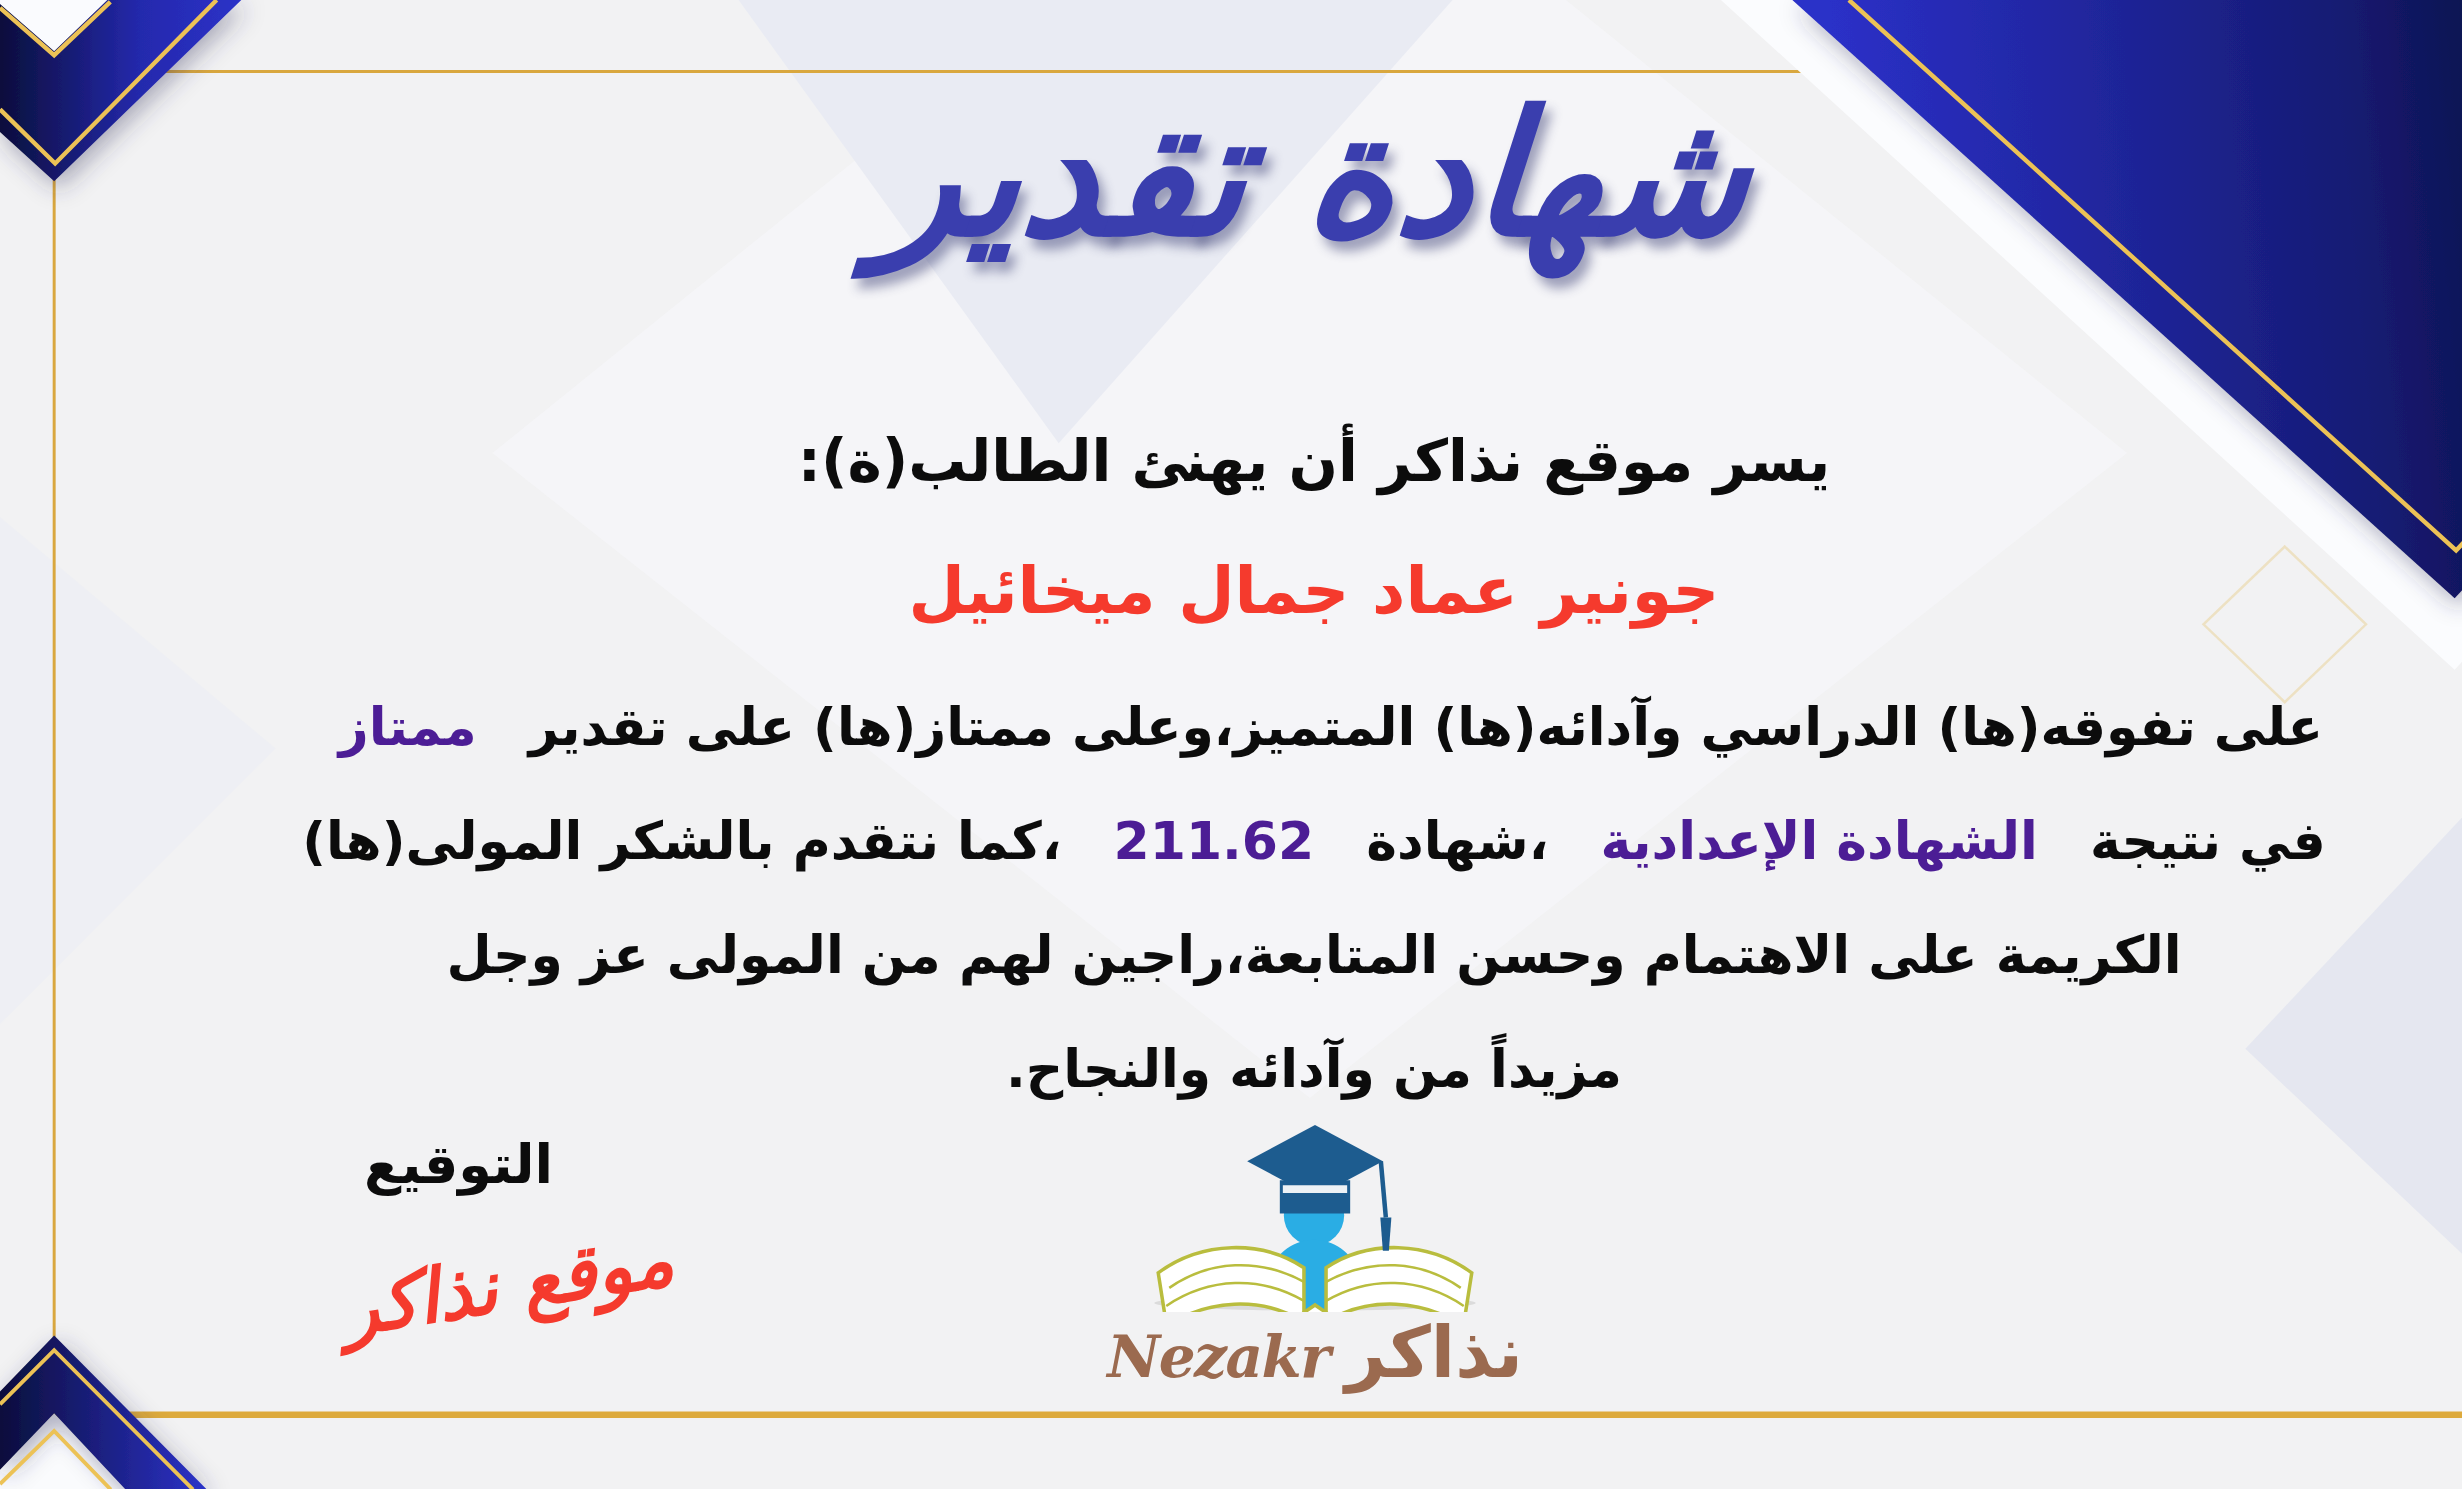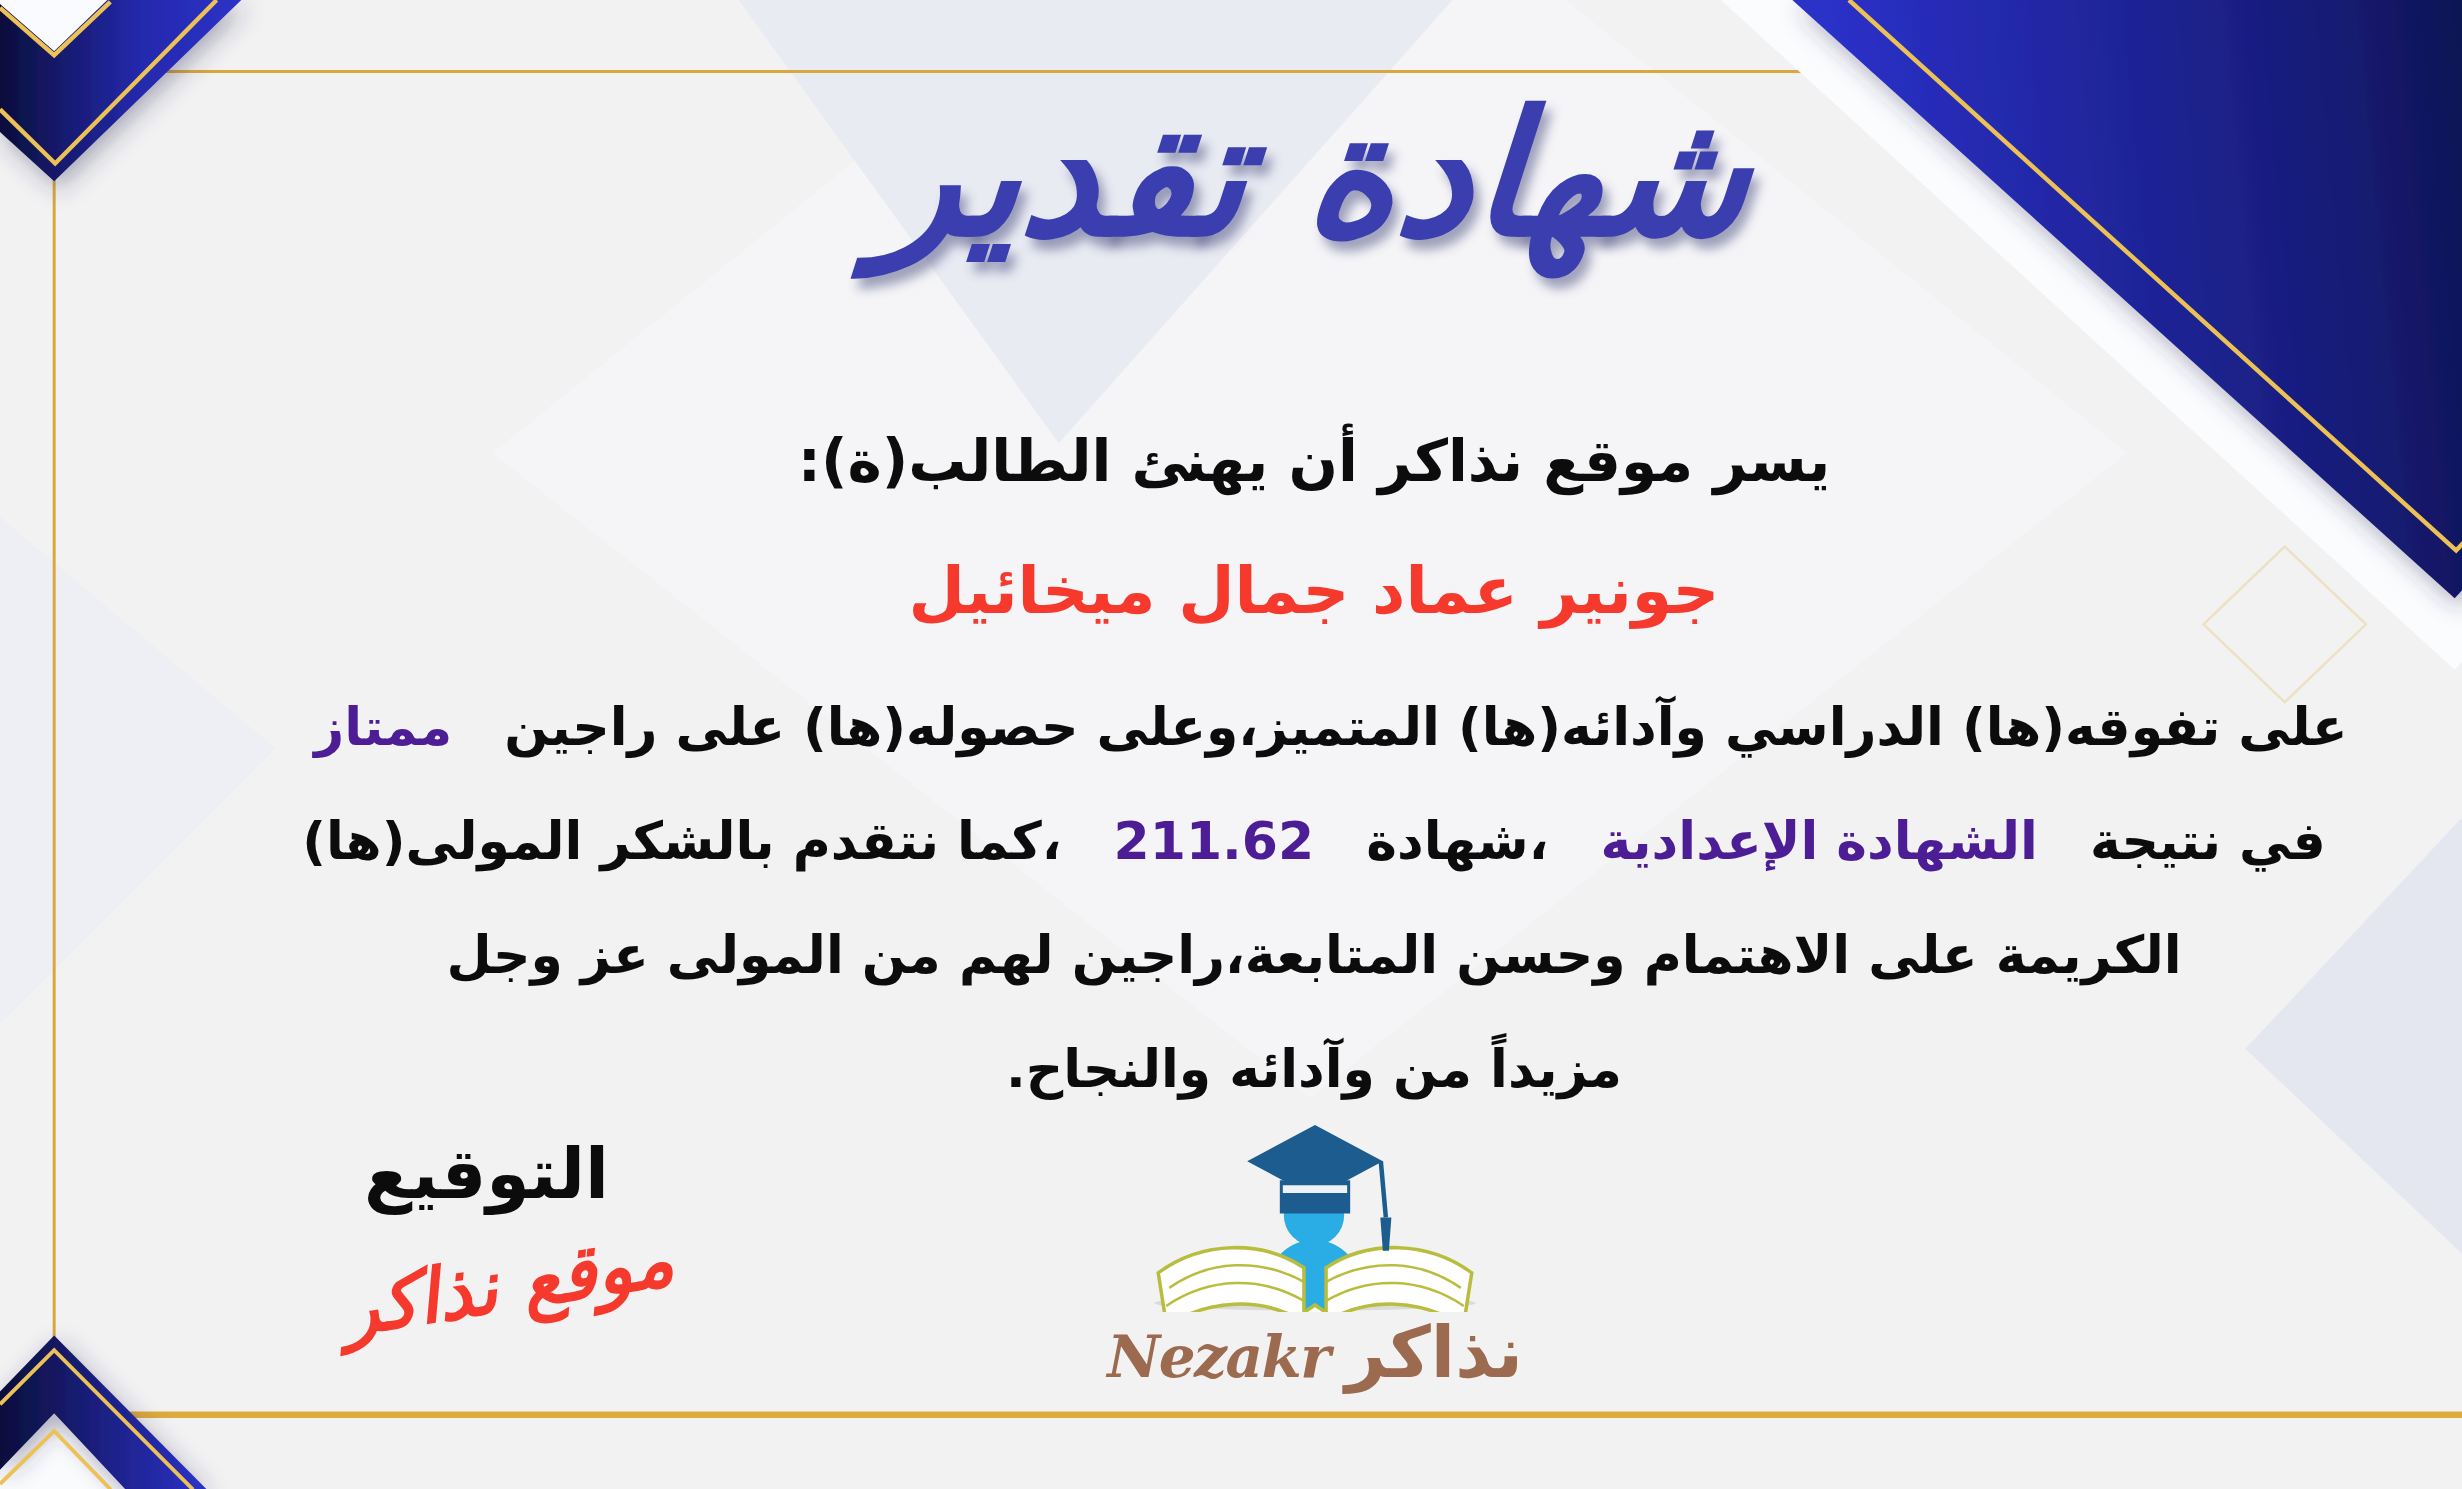--- a/index.html
+++ b/index.html
@@ -7,21 +7,21 @@
   #page{position:relative;width:2628px;height:1490px;background:#f2f2f3;overflow:hidden;}
   #bg{position:absolute;inset:0;}
   .txt{position:absolute;left:138px;right:138px;text-align:center;color:#0c0c0c;white-space:nowrap;}
   #title{top:74px;font-size:172px;font-weight:bold;font-style:italic;color:#3a3eae;
          transform:skewX(-4deg);text-shadow:6.9px 9.8px 10.8px rgba(50,55,110,.45);}
   #intro{top:427px;font-size:58px;font-weight:bold;}
   #student-name{top:553px;font-size:65px;font-weight:bold;color:#f53a2d;}
   #body-lines{top:670px;font-size:52px;font-weight:bold;line-height:114px;}
   .bline{height:114px;}
   .seg.red{color:#4c1d95;margin:0 34px;}
-  #sign-label{position:absolute;left:364px;top:1133px;font-size:70px;font-weight:bold;color:#0c0c0c;}
+  #sign-label{position:absolute;left:364px;top:1133px;font-size:54px;font-weight:bold;color:#0c0c0c;}
   #sign-script{position:absolute;left:340px;top:1241px;font-size:74px;color:#f53a2d;
                font-family:"DejaVu Serif",serif;font-style:italic;font-weight:bold;
                transform:rotate(-9deg);white-space:nowrap;}
   #logo{position:absolute;left:1118px;top:1111px;width:394px;text-align:center;}
   #logo-text{display:flex;justify-content:center;align-items:baseline;gap:16px;margin-top:-3px;color:#9b6a4f;}
   #logo-latin{font-family:"DejaVu Serif",serif;font-weight:bold;font-style:italic;font-size:58px;letter-spacing:-1.5px;}
   #logo-arabic{font-family:"DejaVu Sans",sans-serif;font-weight:bold;font-size:71px;}
 </style>
 </head>
 <body>
@@ -102,21 +102,21 @@
     </g>
   </svg>
 
   <div id="title" class="txt">شهادة تقدير</div>
 
   <div id="intro" class="txt">يسر موقع نذاكر أن يهنئ الطالب(ة):</div>
 
   <div id="student-name" class="txt">جونير عماد جمال ميخائيل</div>
 
   <div id="body-lines" class="txt">
-      <div class="bline"><span class="seg">على تفوقه(ها) الدراسي وآدائه(ها) المتميز،وعلى حصوله(ها) على راجين </span><span class="seg red">ممتاز</span></div>
+      <div class="bline"><span class="seg">على تفوقه(ها) الدراسي وآدائه(ها) المتميز،وعلى ممتاز(ها) على تقدير </span><span class="seg red">ممتاز</span></div>
       <div class="bline"><span class="seg">في نتيجة </span><span class="seg red">الشهادة الإعدادية</span><span class="seg"> ،شهادة </span><span class="seg red">211.62</span><span class="seg"> ،كما نتقدم بالشكر المولى(ها)</span></div>
       <div class="bline"><span class="seg">الكريمة على الاهتمام وحسن المتابعة،راجين لهم من المولى عز وجل</span></div>
       <div class="bline"><span class="seg">مزيداً من وآدائه والنجاح.</span></div>
     </div>
 
   <div id="sign-label">التوقيع</div>
   <div id="sign-script">موقع نذاكر</div>
 
   <div id="logo">
     <svg width="394" height="201" viewBox="0 0 780 400" xmlns="http://www.w3.org/2000/svg" aria-hidden="true">

